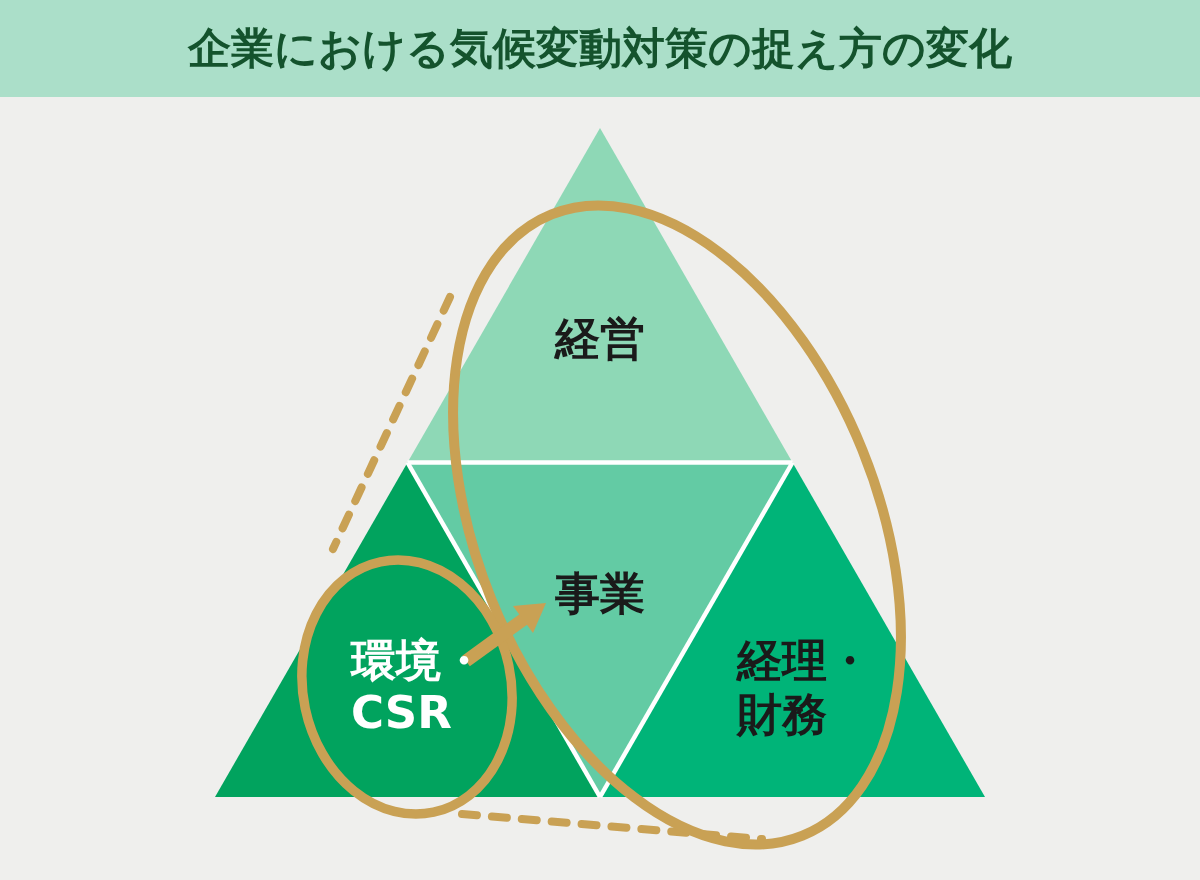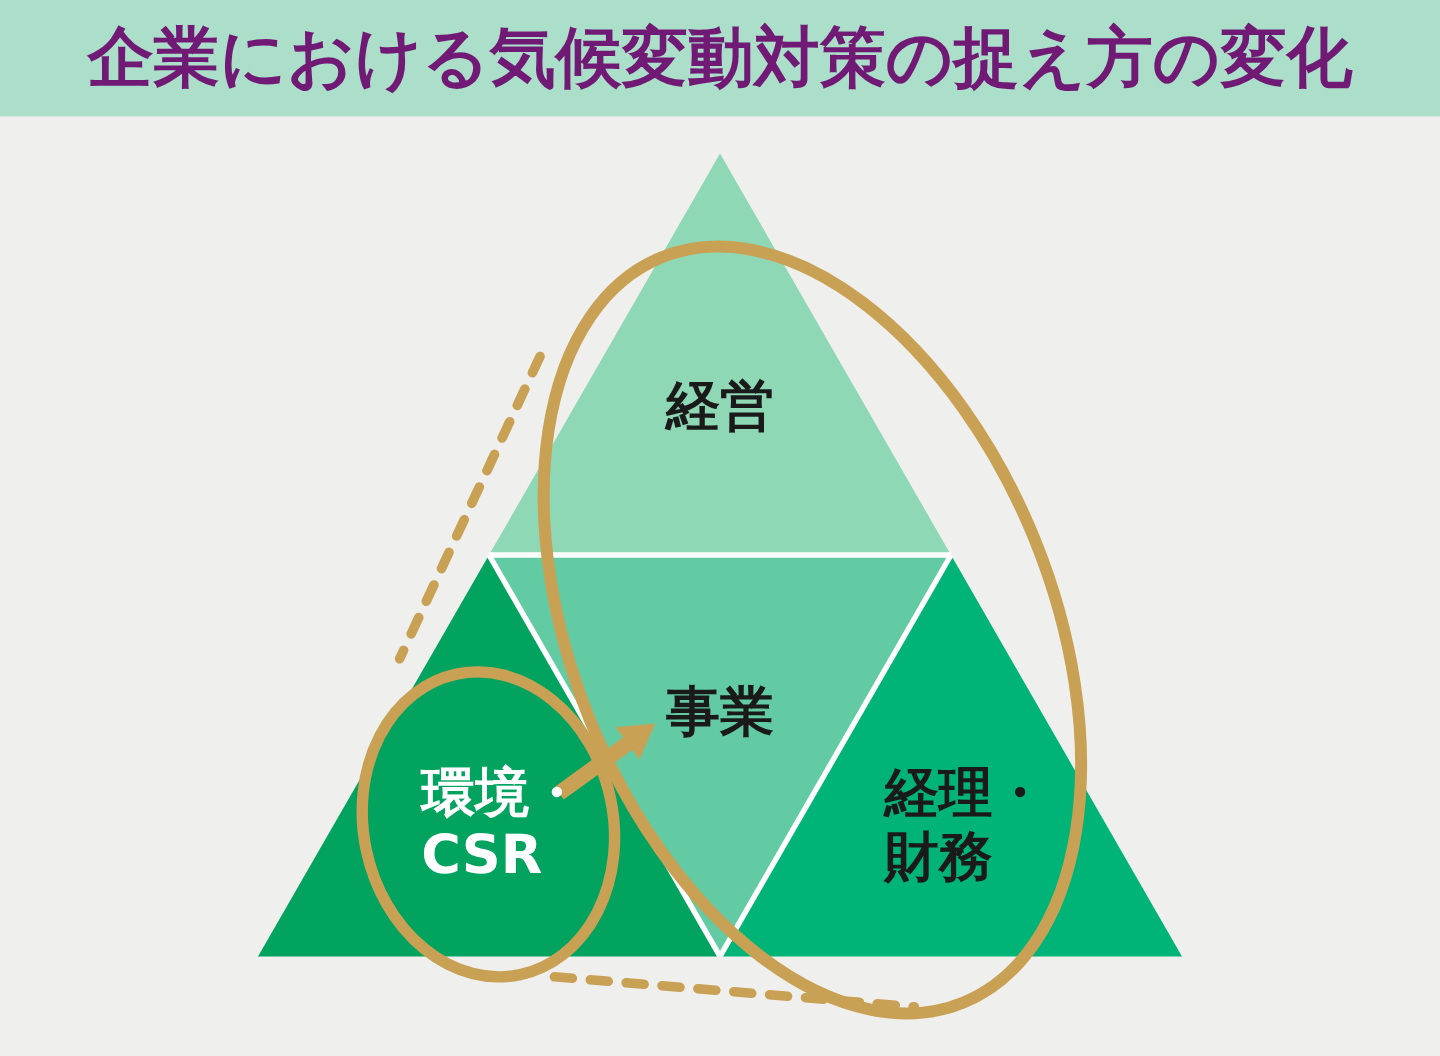--- a/index.html
+++ b/index.html
@@ -9,23 +9,23 @@
     font-family: "DejaVu Sans", "Liberation Sans", sans-serif;
     overflow: hidden;
   }
   .header-band {
     width: 1200px; height: 97px;
     background: #abdfc9;
     display: flex; align-items: center; justify-content: center;
   }
   .page-title {
     margin: 0;
-    font-size: 55px;
+    font-size: 43px;
     font-weight: bold;
-    color: #701a75;
+    color: #14532d;
     letter-spacing: 0px;
     white-space: nowrap;
   }
   svg.diagram { display: block; }
   .tri-label {
     font-family: "DejaVu Sans", "Liberation Sans", sans-serif;
     font-size: 45px;
     font-weight: bold;
     fill: #1a1a1a;
   }

